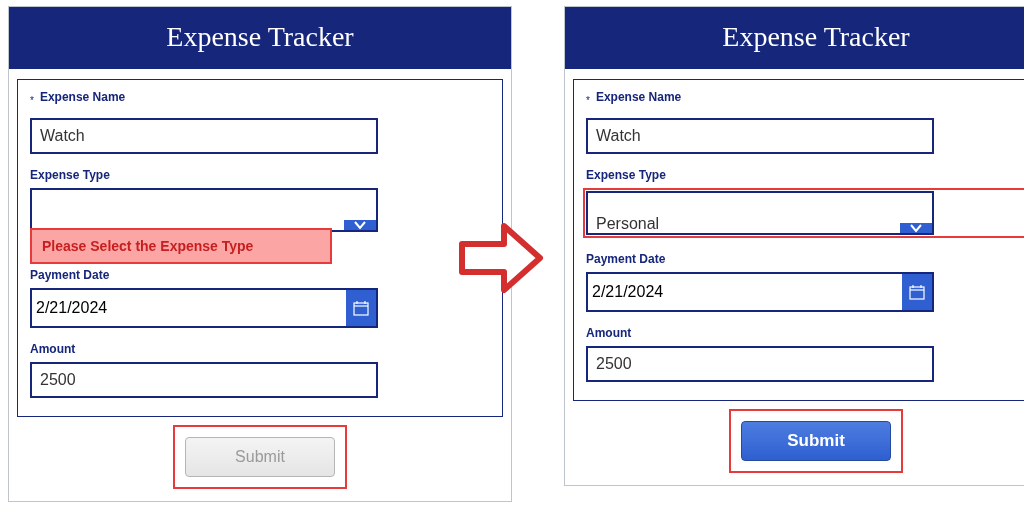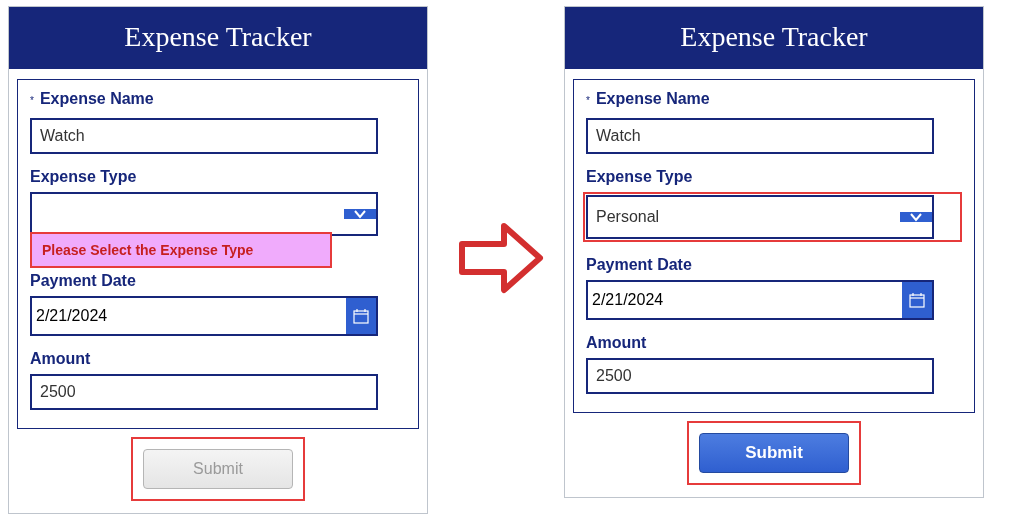--- a/index.html
+++ b/index.html
@@ -5,21 +5,21 @@
   * { box-sizing: border-box; font-family: "Segoe UI", Arial, sans-serif; }
   body {
     margin: 0;
     width: 1024px;
     height: 514px;
     background: #fff;
     position: relative;
   }
   .panel {
     position: absolute;
-    width: 420px;
+    width: 504px;
     background: #fff;
   }
   .left-panel { left: 8px; top: 6px; border: 1px solid #bfc5cd; }
   .right-panel { left: 564px; top: 6px; border: 1px solid #bfc5cd; }
 
   .titlebar {
     background: #16267a;
     color: #fff;
     font-family: Georgia, "Times New Roman", serif;
     font-size: 28px;
@@ -32,37 +32,37 @@
     border: 1px solid #16267a;
     padding: 10px 12px 14px 12px;
     position: relative;
   }
   .row { margin-bottom: 14px; }
   .label-wrap { display: flex; align-items: flex-start; margin-bottom: 6px; }
   .req-star { color: #16267a; font-size: 10px; margin-right: 6px; line-height: 22px; }
   .flabel {
     color: #16267a;
     font-weight: 700;
-    font-size: 16px;
+    font-size: 12px;
   }
   .tinput {
     width: 348px;
     height: 36px;
     border: 2px solid #16267a;
     padding: 0 8px;
     font-size: 16px;
     color: #333;
     background: #fff;
   }
   .select-wrap {
     width: 348px;
     height: 44px;
     border: 2px solid #16267a;
     display: flex;
-    align-items: center;
+    align-items: flex-end;
     background: #fff;
   }
   .select-val {
     flex: 1 1 auto;
     padding: 0 8px;
     font-size: 16px;
     color: #333;
     display: flex;
     align-items: center;
   }
@@ -83,21 +83,21 @@
     background: #fff;
   }
   .date-val { flex: 1 1 auto; padding: 0 4px; font-size: 16px; display:flex; align-items:center; }
   .cal-btn {
     width: 30px;
     background: #2f5fd0;
     display: flex; align-items: center; justify-content: center;
   }
   .err-box {
     border: 2px solid #e63b3b;
-    background: #f0abfc;
+    background: #fca5a5;
     color: #c61f1f;
     font-weight: 700;
     font-size: 14px;
     padding: 8px 10px;
     margin-top: -4px;
     width: 302px;
   }
   .submit-row {
     display: flex;
     justify-content: center;

